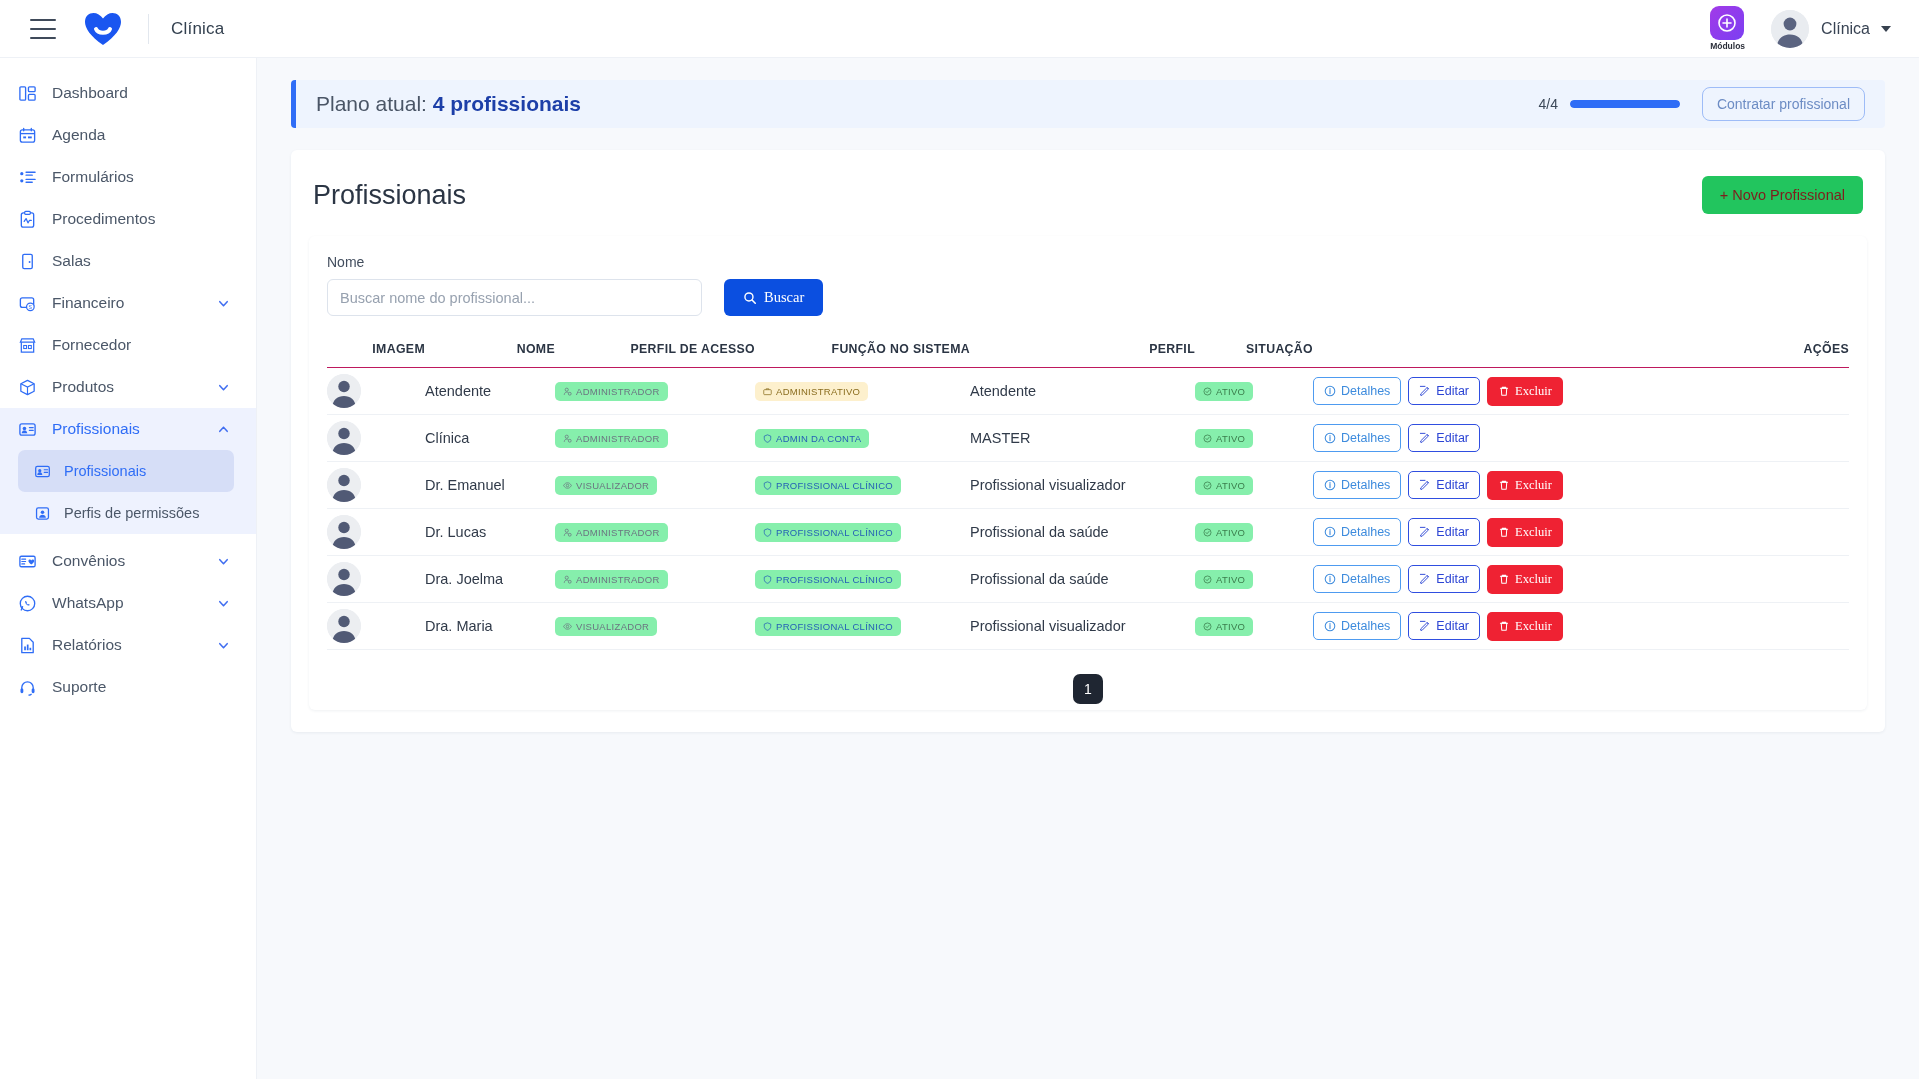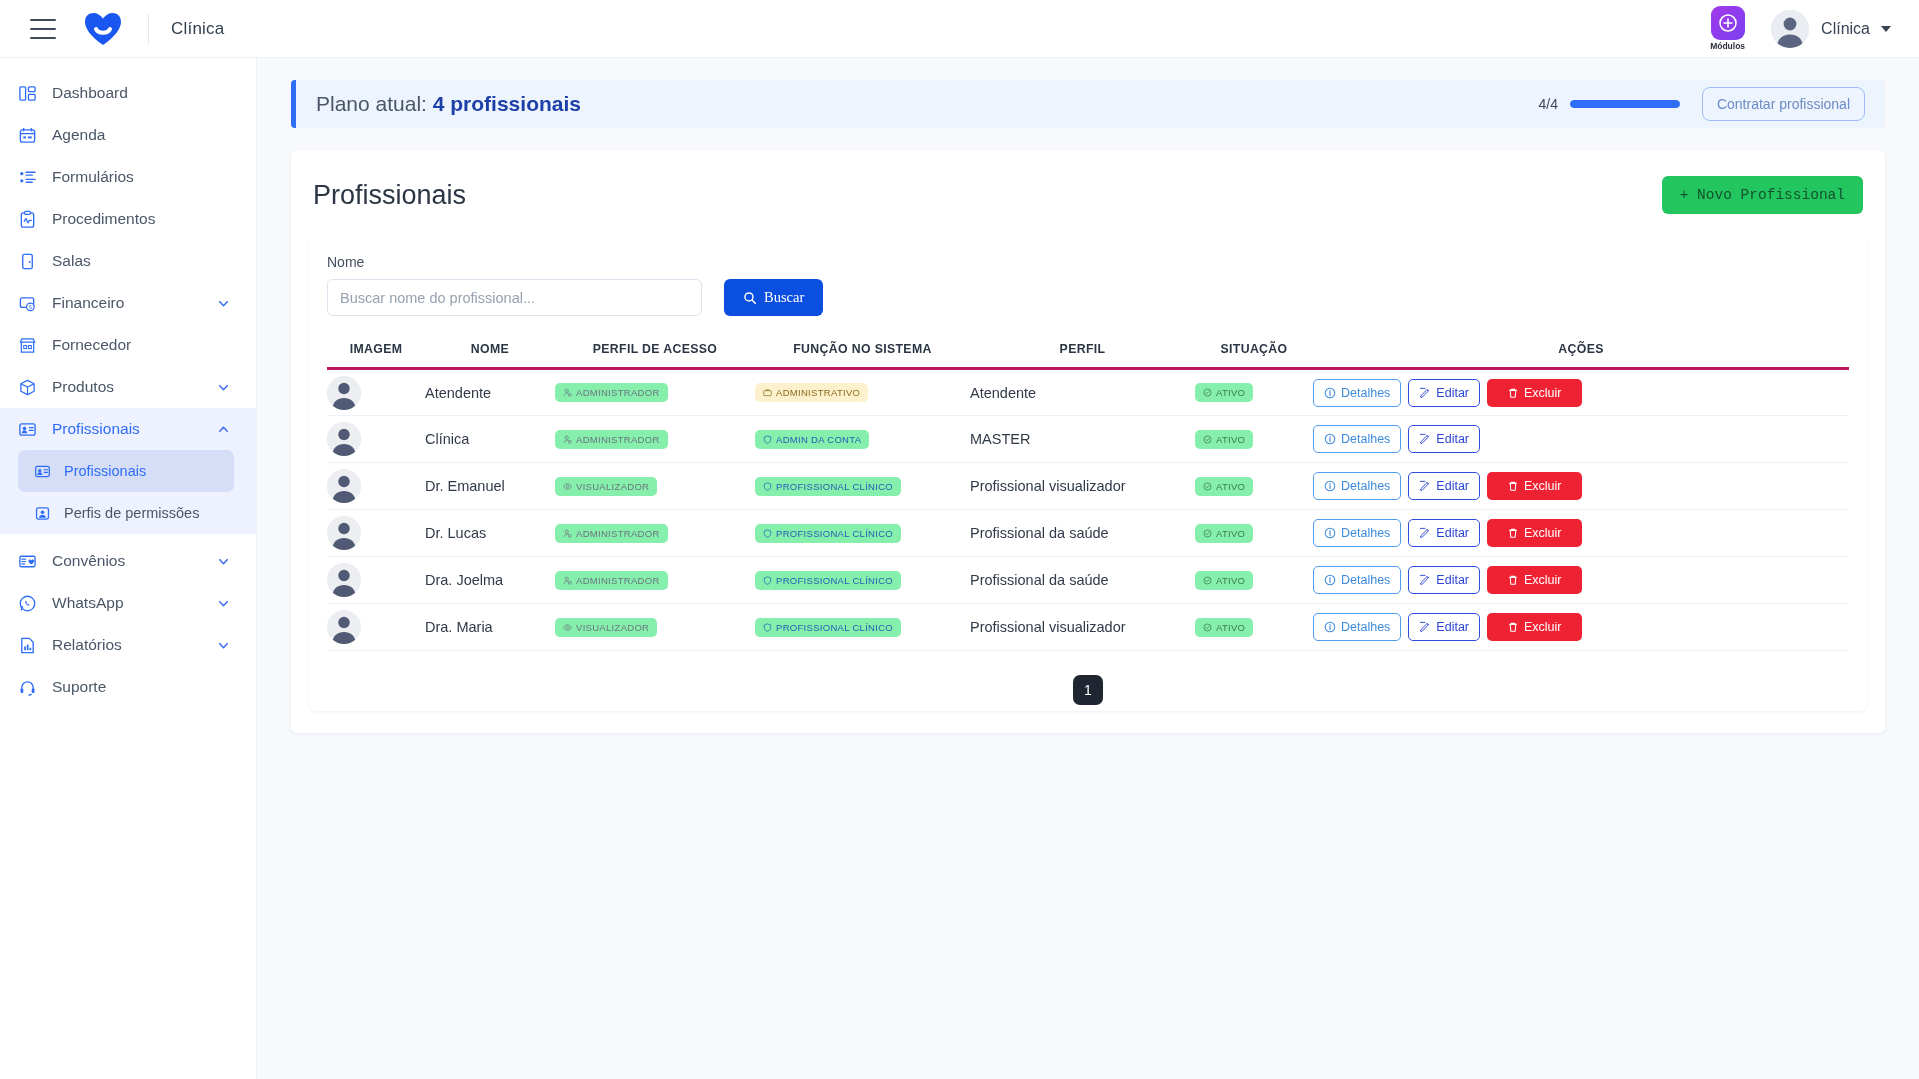--- a/index.html
+++ b/index.html
@@ -17,21 +17,21 @@
     border-bottom: 1px solid #eef1f6; z-index: 20;
   }
   .hamburger { margin-left: 30px; width: 26px; height: 20px; display: flex;
     flex-direction: column; justify-content: space-between; cursor: pointer; }
   .hamburger span { display: block; height: 2px; width: 100%; background: #3f4a5a; border-radius: 2px; }
   .brand-logo { margin-left: 28px; width: 38px; height: 34px; }
   .brand-div { margin-left: 26px; width: 1px; height: 30px; background: #e2e7ee; }
   .brand-name { margin-left: 22px; font-size: 17px; color: #33404f; letter-spacing: .2px; }
 
   .topbar-right { margin-left: auto; display: flex; align-items: center; margin-right: 28px; }
-  .modules-wrap { display: flex; flex-direction: column; align-items: flex-end; cursor: pointer; }
+  .modules-wrap { display: flex; flex-direction: column; align-items: flex-start; cursor: pointer; }
   .modules-badge {
     width: 34px; height: 34px; border-radius: 9px;
     background: linear-gradient(135deg,#a23ae8 0%,#7b3ff2 100%);
     display: flex; align-items: center; justify-content: center;
   }
   .modules-label { font-size: 8.5px; font-weight: bold; color: #2b2f3a; margin-top: 1px; }
   .user-wrap { display: flex; align-items: center; margin-left: 26px; cursor: pointer; }
   .avatar-hdr {
     width: 38px; height: 38px; border-radius: 50%; background: #e8ebef;
     overflow: hidden; position: relative;
@@ -88,23 +88,23 @@
     cursor: pointer; font-family: inherit;
   }
 
   .card {
     margin: 22px 34px 0 34px; background: #ffffff; border-radius: 6px;
     box-shadow: 0 1px 3px rgba(30,50,90,.07); padding: 0 0 22px 0;
   }
   .card-head { display: flex; align-items: center; padding: 26px 22px 10px 22px; }
   .card-title { font-size: 27px; color: #2b3544; font-weight: normal; }
   .new-btn {
-    margin-left: auto; background: #22c55e; color: #14532d; border: none;
+    margin-left: auto; background: #22c55e; color: #7f1d1d; border: none;
     border-radius: 6px; font-size: 14.5px; padding: 11px 18px; cursor: pointer;
-    font-family: Liberation Mono, monospace;
+    font-family: Liberation Sans, sans-serif;
   }
 
   .inner-card {
     margin: 12px 18px 0 18px; background: #fff; border-radius: 6px;
     box-shadow: 0 1px 3px rgba(30,50,90,.07); padding: 18px 18px 6px 18px;
   }
   .field-label { font-size: 14px; color: #434e5e; margin-bottom: 9px; }
   .search-row { display: flex; align-items: center; }
   .search-input {
     width: 375px; height: 37px; border: 1px solid #dde3ec; border-radius: 6px;
@@ -114,22 +114,22 @@
   .search-input::placeholder { color: #97a1af; }
   .search-btn {
     margin-left: 22px; background: #0b4fe0; color: #fff; border: none;
     border-radius: 6px; height: 37px; padding: 0 19px; font-size: 14.5px;
     cursor: pointer; display: flex; align-items: center; gap: 7px; font-family: Liberation Serif, serif;
   }
 
   
   table.pros { width: 100%; border-collapse: collapse; margin-top: 26px; }
   table.pros th {
-    text-align: center; font-size: 12.3px; font-weight: bold; color: #2b3544;
-    letter-spacing: .35px; padding: 0 0 11px 0; border-bottom: 3px solid #be185d;
+    text-align: right; font-size: 12.3px; font-weight: bold; color: #2b3544;
+    letter-spacing: .35px; padding: 0 0 11px 0; border-bottom: 1px solid #be185d;
   }
   table.pros td { padding: 0; border-bottom: 1px solid #eef1f5; height: 47px; vertical-align: middle; }
   .c-img  { width: 98px; }
   .c-nome { width: 130px; }
   .c-acesso { width: 200px; }
   .c-funcao { width: 215px; }
   .c-perfil { width: 225px; }
   .c-sit   { width: 118px; }
   .c-acoes { width: auto; }
 
@@ -150,22 +150,22 @@
     font-size: 12.5px; padding: 6px 10px; cursor: pointer; display: flex;
     align-items: center; gap: 5px; font-family: inherit;
   }
   .btn-edt {
     border: 1px solid #2f4ee0; color: #2b44d4; background: #fff; border-radius: 5px;
     font-size: 12.5px; padding: 6px 10px; cursor: pointer; display: flex;
     align-items: center; gap: 5px; font-family: inherit;
   }
   .btn-exc {
     border: none; background: #ef2233; color: #fff; border-radius: 5px;
-    font-size: 12.5px; padding: 7px 20px; cursor: pointer; display: flex;
-    align-items: center; gap: 5px; font-family: Liberation Sans, sans-serif;
+    font-size: 12.5px; padding: 7px 11px; cursor: pointer; display: flex;
+    align-items: center; gap: 5px; font-family: Liberation Serif, serif;
   }
 
   .pager { display: flex; justify-content: center; margin-top: 24px; }
   .page-btn {
     width: 30px; height: 30px; border-radius: 7px; background: #1f2632; color: #fff;
     display: flex; align-items: center; justify-content: center; font-size: 14px;
     cursor: pointer;
   }
   svg { display: block; }
 </style>

